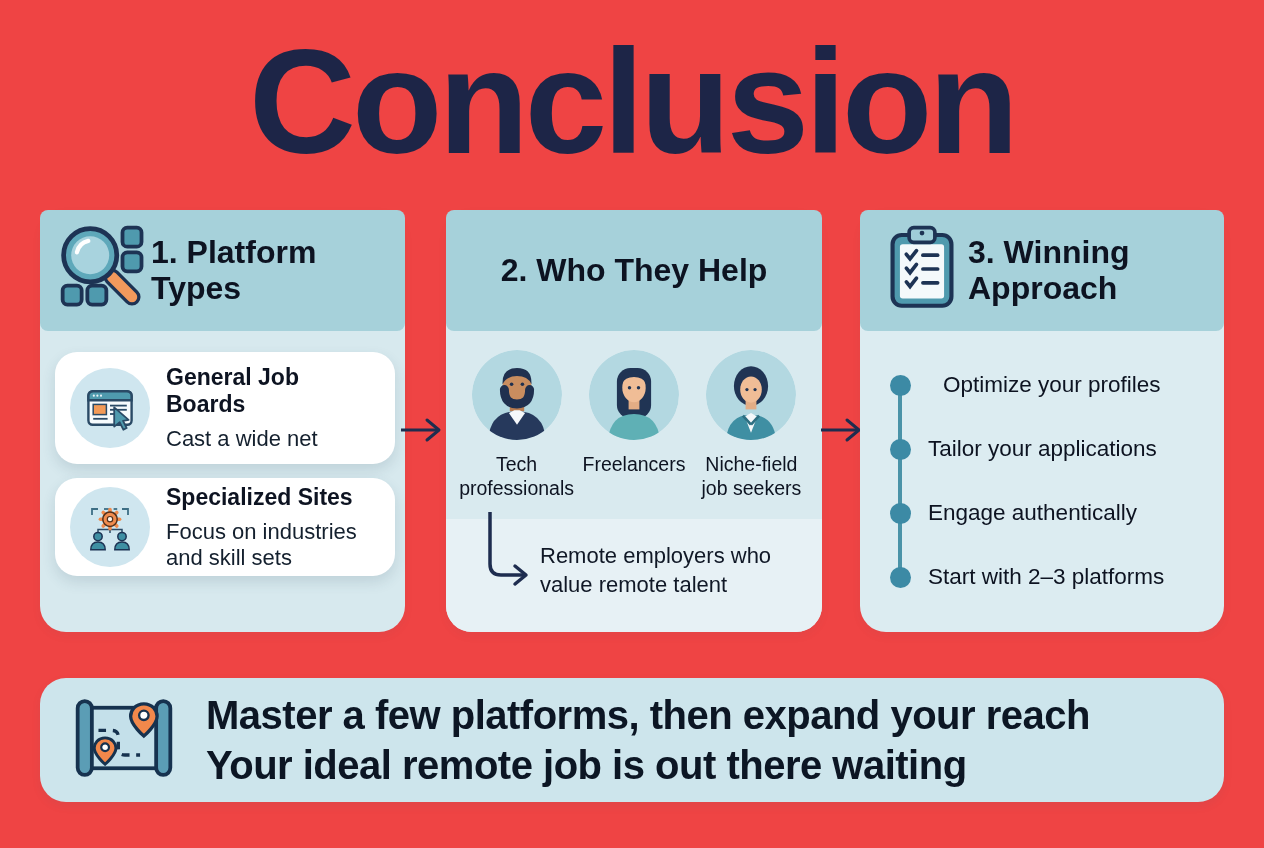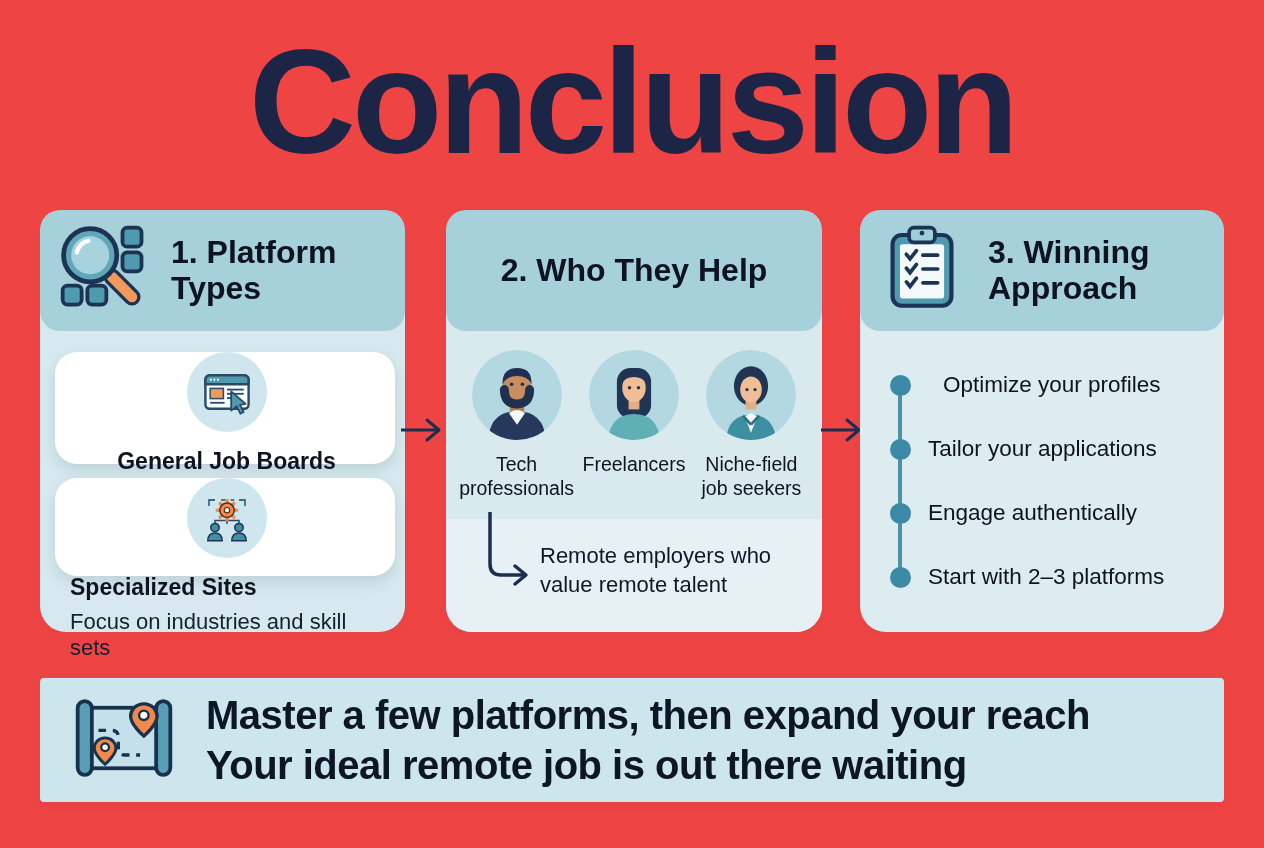--- a/index.html
+++ b/index.html
@@ -13,31 +13,31 @@
     position:absolute;top:28px;left:0;right:0;text-align:center;
     font-size:148px;line-height:1;font-weight:bold;color:#1d2547;letter-spacing:-4px;
   }
   
   .col{position:absolute;top:210px;height:422px;border-radius:26px;box-shadow:0 4px 10px rgba(60,90,110,0.06);}
   .col1{left:40px;width:365px;background:#d7e9ee;}
   .col2{left:446px;width:376px;background:#d9eaef;}
   .col3{left:860px;width:364px;background:#dcecf1;}
   .col2-foot{position:absolute;left:0;right:0;bottom:0;height:113px;background:#e7f1f5;border-radius:0 0 26px 26px;}
   .col-header{
-    position:absolute;top:0;left:0;right:0;height:121px;background:#a6d1da;border-radius:20px;
-    display:flex;align-items:center;padding:6px 16px;gap:20px;box-sizing:border-box;
+    position:absolute;top:0;left:0;right:0;height:121px;background:#a6d1da;border-radius:8px;
+    display:flex;align-items:center;padding:6px 16px;gap:0;box-sizing:border-box;
   }
   .col-header.center{justify-content:center;}
   .hdr-label{font-size:32px;font-weight:bold;line-height:1.12;color:#0d1321;}
   .hdr-icon{flex:none;}
   
   .card{
     position:absolute;left:15px;width:340px;background:#ffffff;border-radius:22px;
     box-shadow:0 6px 14px rgba(40,70,90,0.14);
-    display:flex;align-items:center;gap:16px;padding:0 12px 0 15px;box-sizing:border-box;flex-direction:column;
+    display:flex;align-items:center;gap:16px;padding:0 12px 0 15px;box-sizing:border-box;
   }
   .card1{top:142px;height:112px;}
   .card2{top:268px;height:98px;}
   .icon-circle{width:80px;height:80px;border-radius:50%;background:#cfe6ef;flex:none;display:flex;align-items:center;justify-content:center;}
   .card-title{font-size:23px;font-weight:bold;}
   .card-sub{font-size:22px;line-height:1.18;margin-top:8px;color:#14202e;}
   
   .personas{position:absolute;top:140px;left:0;right:0;display:flex;justify-content:space-between;padding:0 12px;box-sizing:border-box;}
   .persona{width:33.3%;display:flex;flex-direction:column;align-items:center;}
   .avatar{width:90px;height:90px;border-radius:50%;overflow:hidden;flex:none;}
@@ -50,21 +50,21 @@
   .step{position:absolute;left:0;right:8px;height:30px;display:flex;align-items:center;gap:17px;}
   .step .dot{flex:none;width:21px;height:21px;border-radius:50%;background:#3c8aa5;margin-left:30px;}
   .step-label{font-size:22.5px;color:#0d1321;}
   .step0{top:281px;gap:32px;} .step1{top:345px;} .step2{top:409px;} .step3{top:473px;}
   
   
   .arrow1{position:absolute;left:399px;top:415px;}
   .arrow2{position:absolute;left:819px;top:415px;}
   
   .banner{
-    position:absolute;left:40px;top:678px;width:1184px;height:124px;background:#cde5ec;border-radius:4px;
+    position:absolute;left:40px;top:678px;width:1184px;height:124px;background:#cde5ec;border-radius:26px;
     display:flex;align-items:center;padding:0 32px;gap:30px;box-sizing:border-box;
     box-shadow:0 4px 10px rgba(60,90,110,0.08);
   }
   .banner-icon{flex:none;}
   .banner-text{font-size:40px;font-weight:bold;line-height:1.25;color:#0c1624;letter-spacing:-0.5px;}
 </style>
 </head>
 <body>
 
 <div class="canvas">

